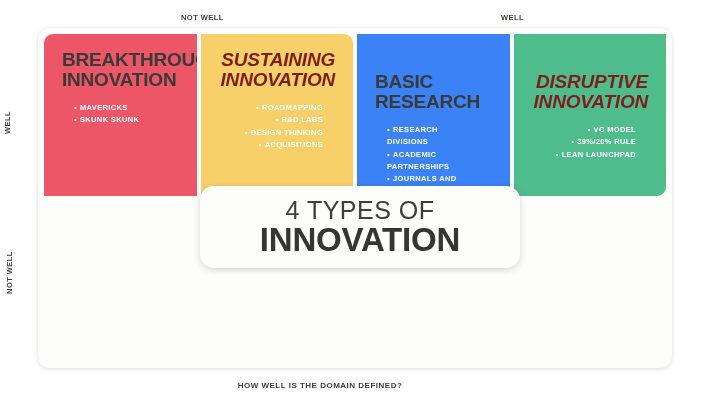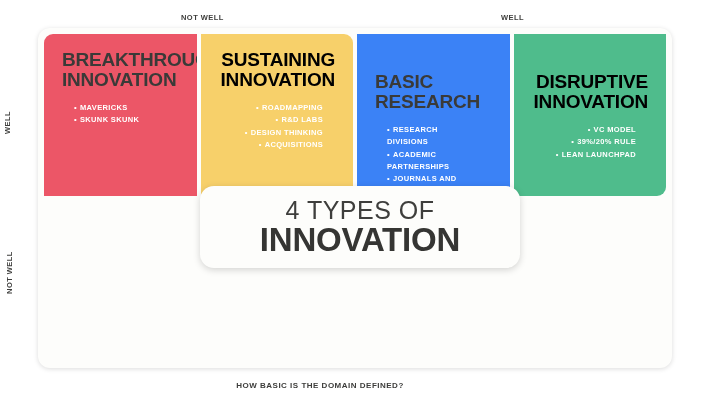--- a/index.html
+++ b/index.html
@@ -111,21 +111,21 @@
   .quad-title {
     font-size: 19px;
     font-weight: bold;
     line-height: 1.06;
     letter-spacing: -0.2px;
     color: #3a3a38;
     margin: 0 0 6px 0;
     white-space: pre-line;
   }
   .quad.br .quad-title,
-  .quad.tr .quad-title { color: #000000; }
+  .quad.tr .quad-title { color: #7f1d1d; font-style: italic; }
 
   .quad-list {
     list-style: none;
     margin: 12px;
     padding: 0;
   }
   .quad-list li {
     font-size: 7.5px;
     font-weight: bold;
     letter-spacing: 0.35px;
@@ -173,21 +173,21 @@
 <body>
 
 <div id="root">
 
   <div class="axis-label" id="top-not-well">NOT WELL</div>
   <div class="axis-label" id="top-well">WELL</div>
 
   <div class="axis-label" id="left-well">WELL</div>
   <div class="axis-label" id="left-not-well">NOT WELL</div>
 
-  <div id="bottom-axis">HOW BASIC IS THE DOMAIN DEFINED?</div>
+  <div id="bottom-axis">HOW WELL IS THE DOMAIN DEFINED?</div>
   <div id="right-axis">HOW WELL IS THE PROBLEM DEFINED?</div>
 
   <div id="card"></div>
 
   <div id="grid">
 
     <div class="quad tl" style="background:#EC5667;">
       <div class="quad-title">BREAKTHROUGH
 INNOVATION</div>
       <ul class="quad-list">

